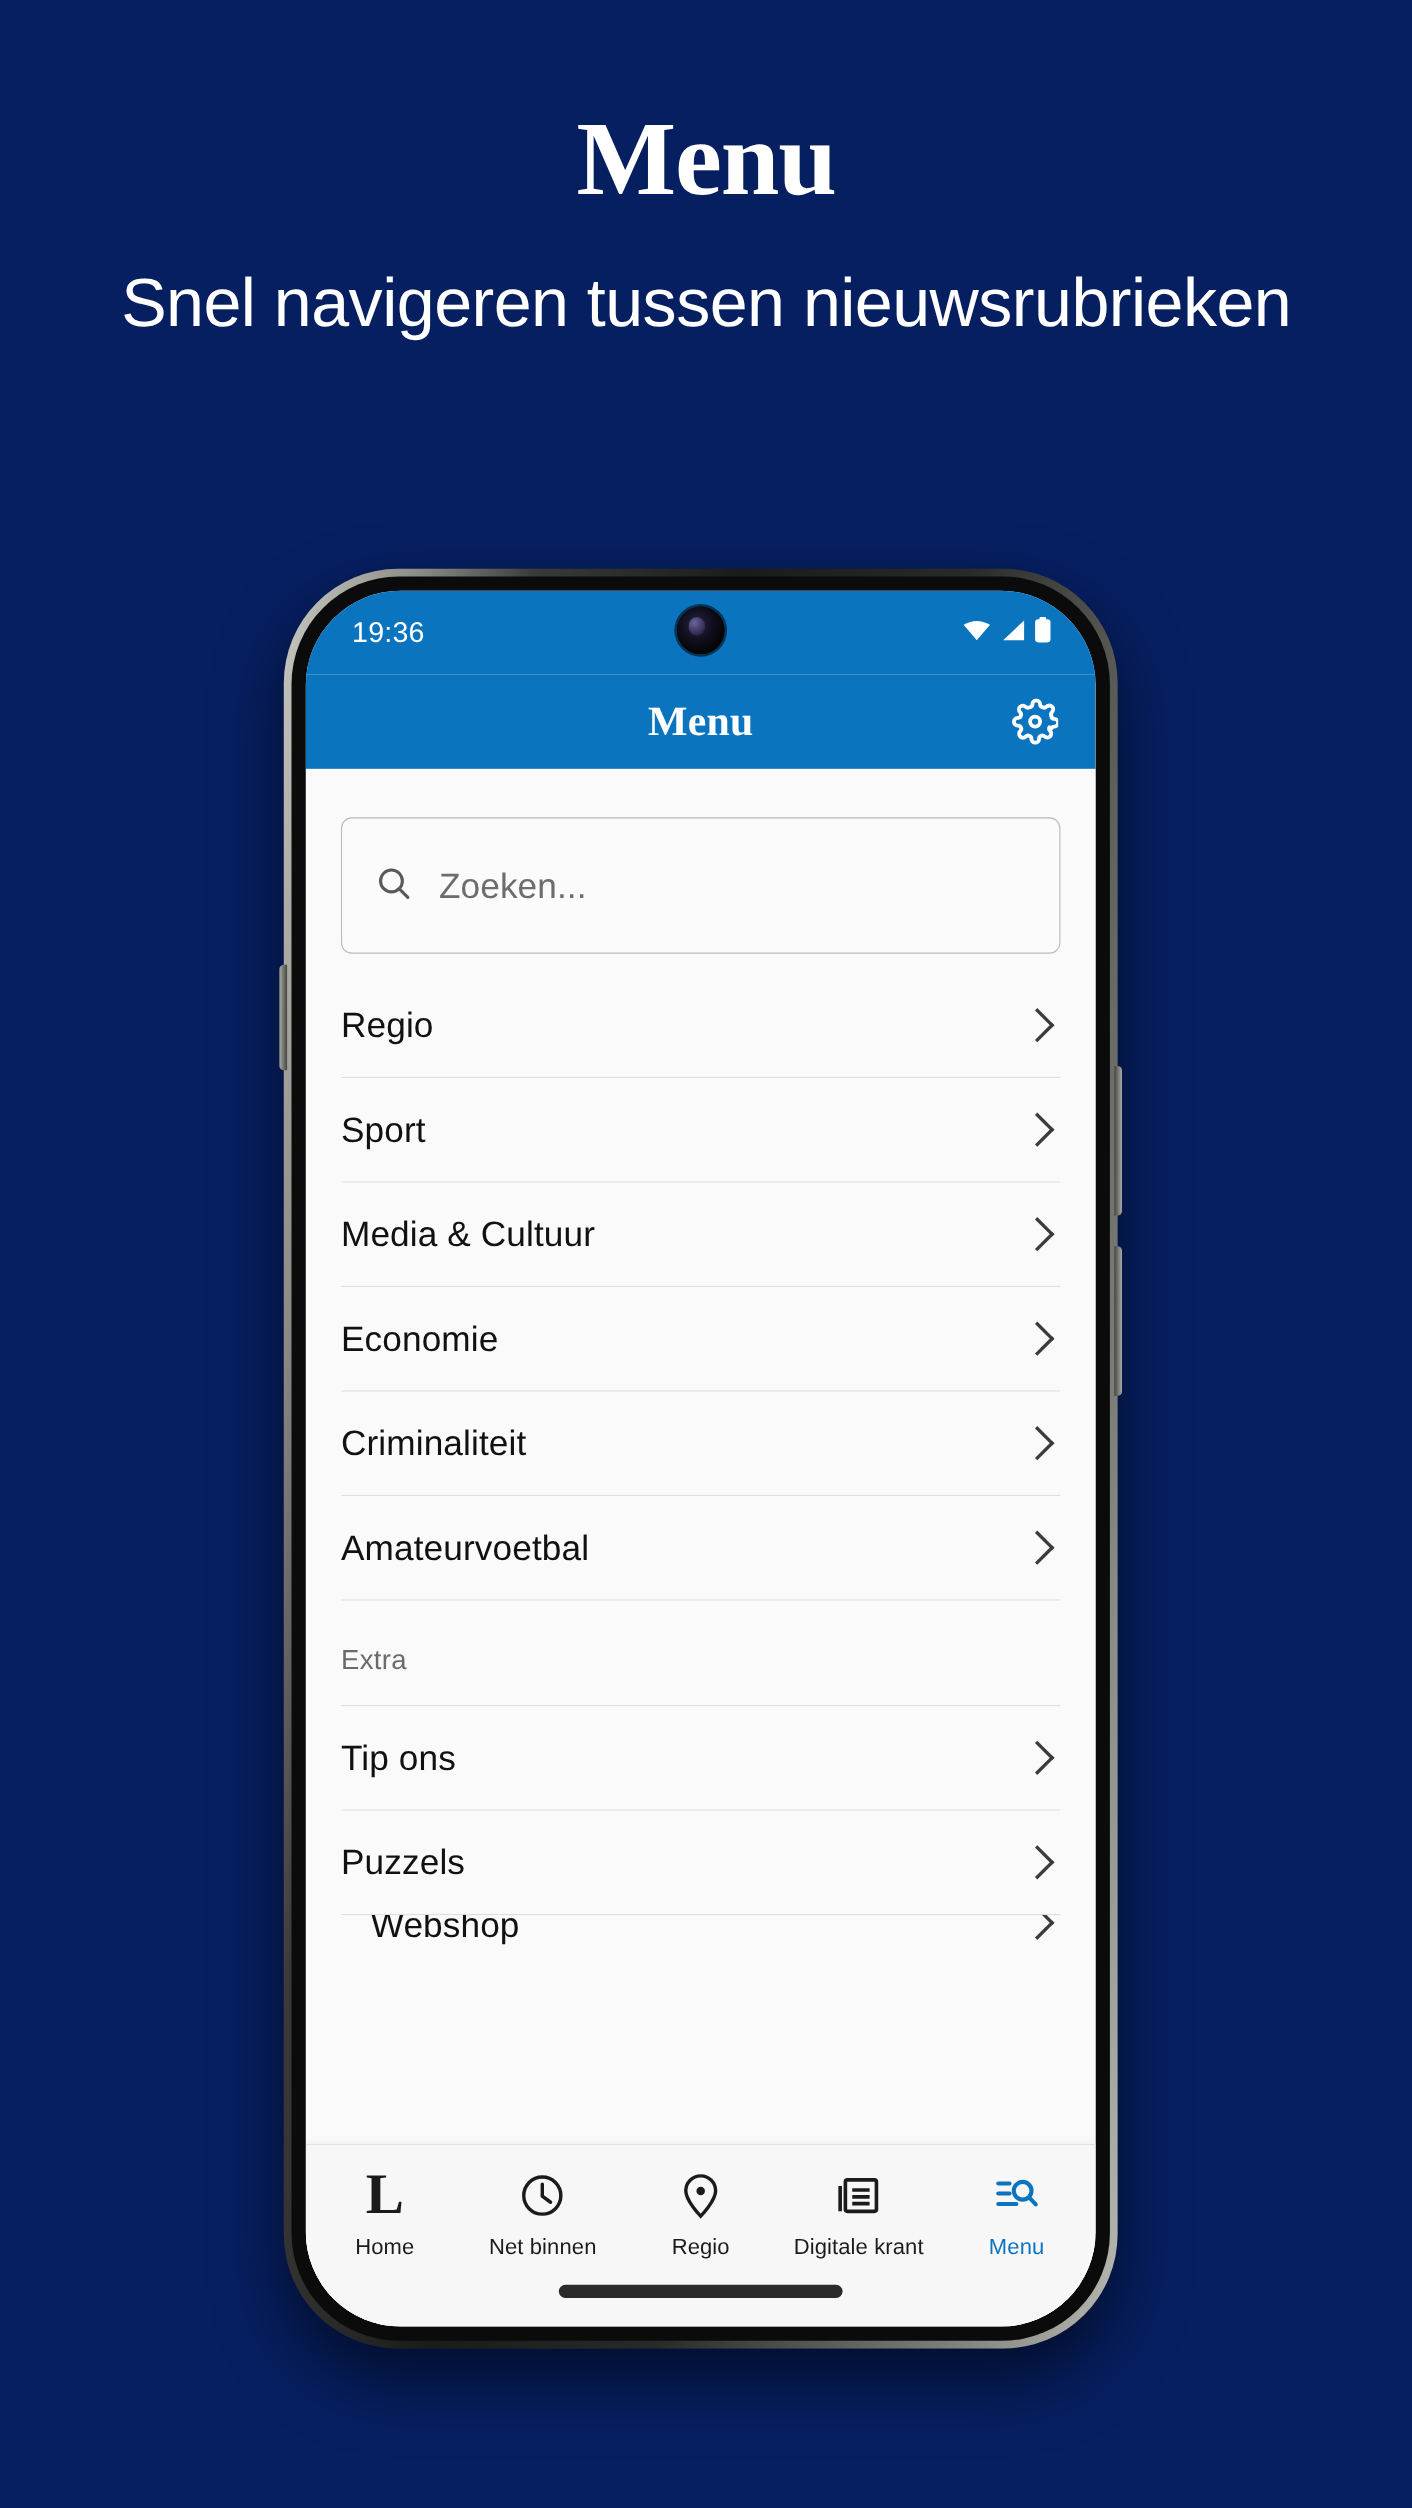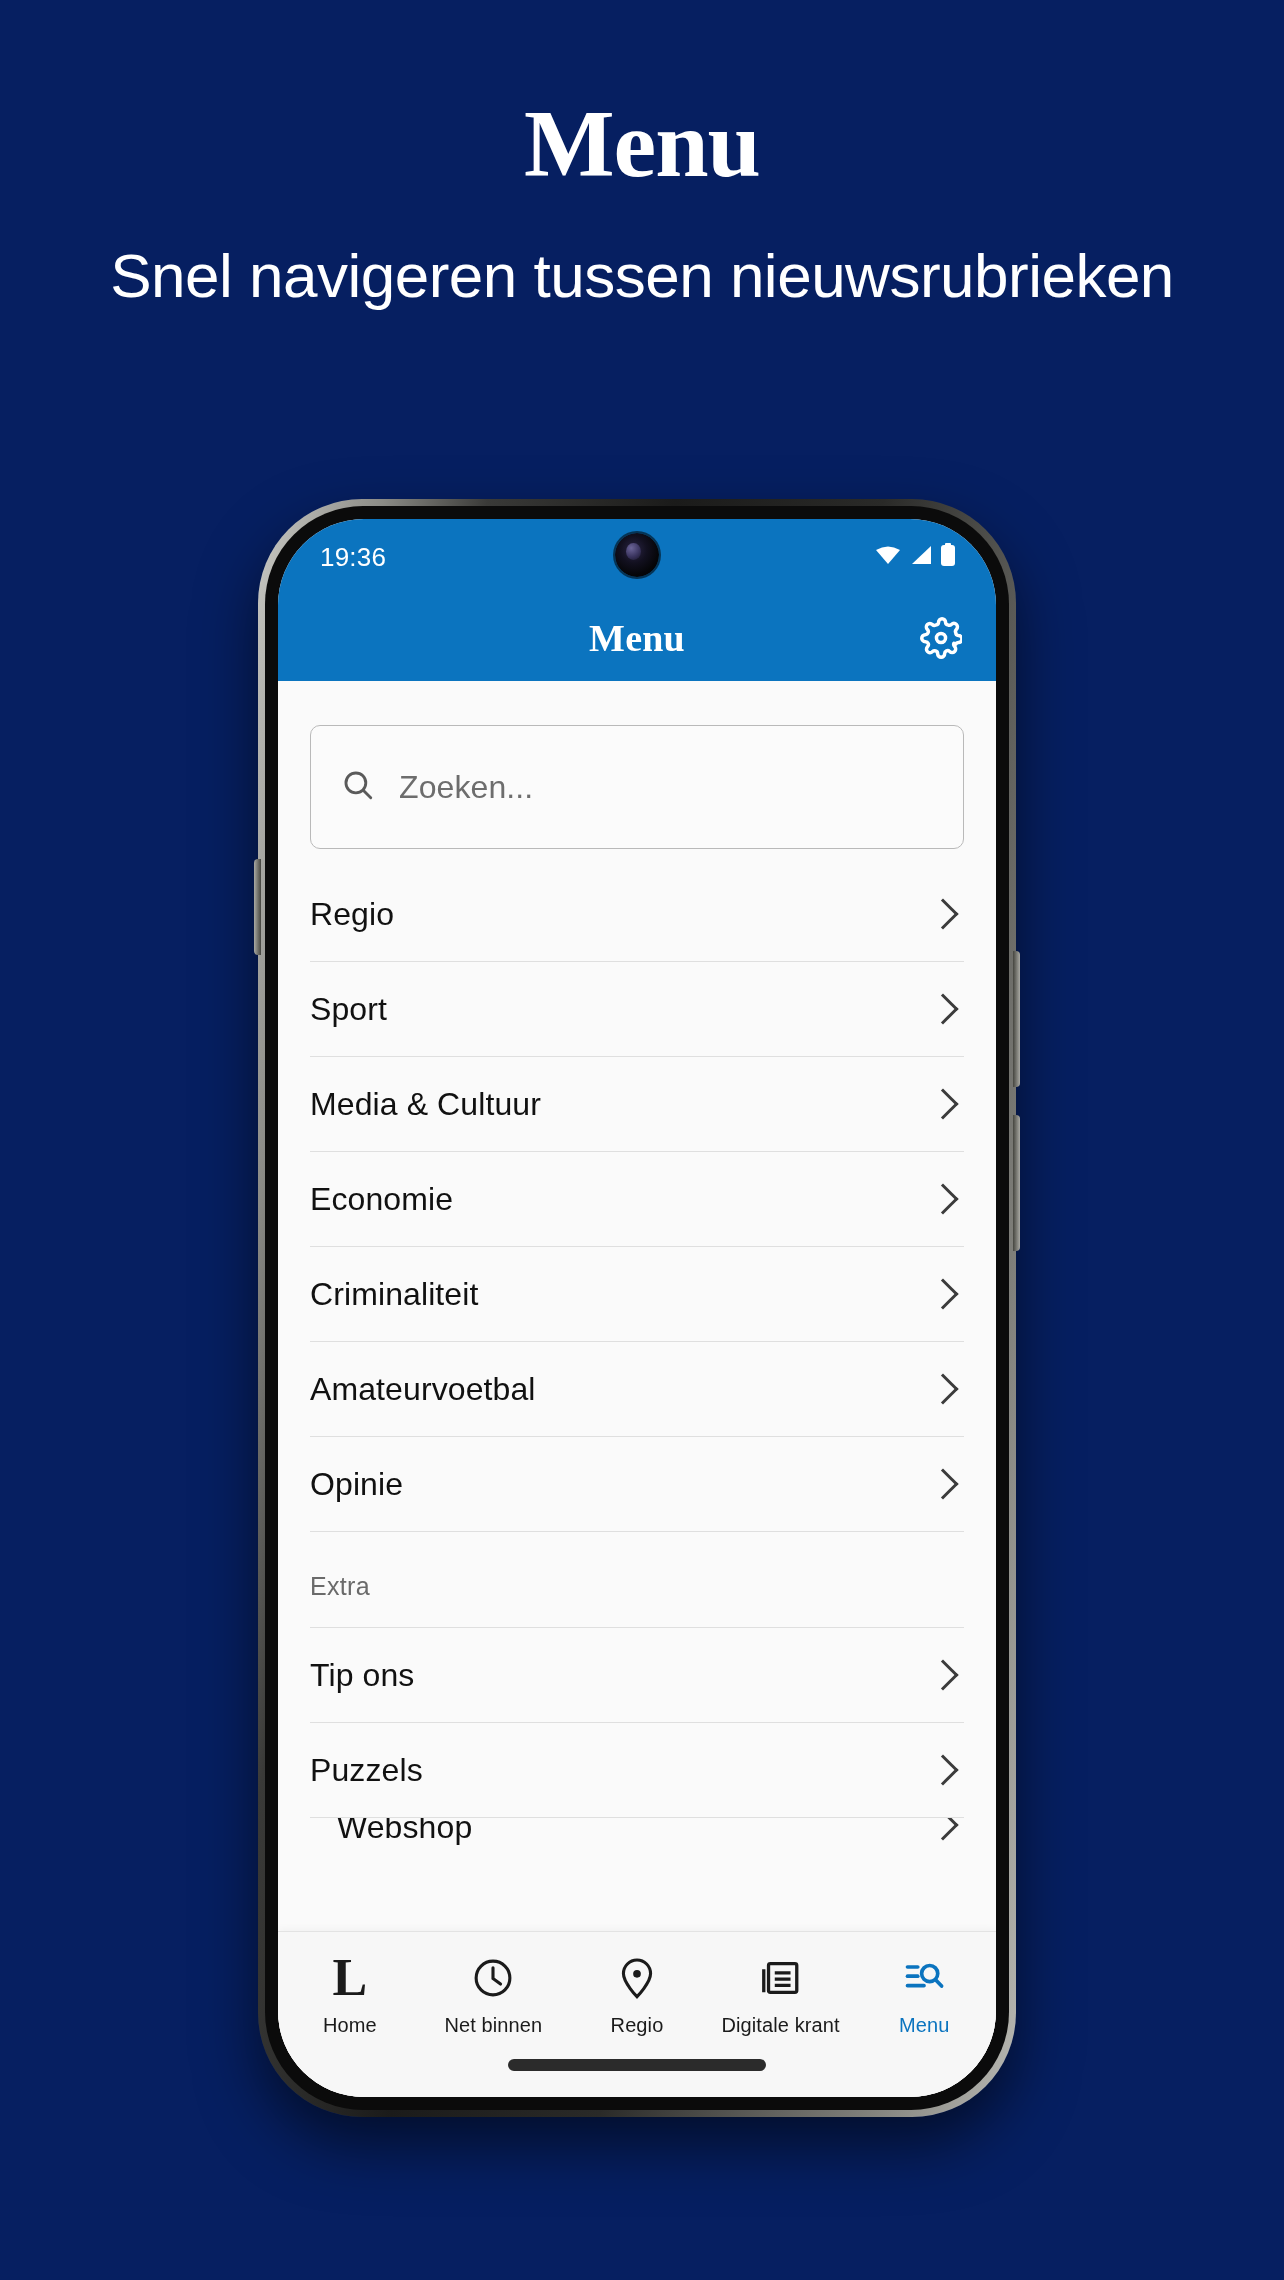--- a/index.html
+++ b/index.html
@@ -41,21 +41,21 @@
     font-size: 62px;
     line-height: 1.28;
     color: #ffffff;
     letter-spacing: -0.5px;
   }
 
   
   .phone {
     position: absolute;
     left: 258px;
-    top: 499px;
+    top: 517px;
     width: 758px;
     height: 1618px;
     border-radius: 104px;
     background: linear-gradient(100deg,#c9c9c4 0%,#8b8b86 12%,#3a3a38 22%,#1b1b1a 40%,#2a2a28 60%,#7e7e79 85%,#b9b9b3 100%);
     padding: 7px;
     box-shadow: 0 28px 60px rgba(0,0,0,0.55);
   }
 
   .phone-inner {
     width: 100%;
@@ -395,24 +395,20 @@
             <span class="chev"></span>
           </div>
           <div class="menu-item">
             <span class="menu-label">Criminaliteit</span>
             <span class="chev"></span>
           </div>
           <div class="menu-item">
             <span class="menu-label">Amateurvoetbal</span>
             <span class="chev"></span>
           </div>
-          <div class="menu-item">
-            <span class="menu-label">Opinie</span>
-            <span class="chev"></span>
-          </div>
 
           <div class="section-head">
             <span class="section-label">Extra</span>
           </div>
 
           <div class="menu-item">
             <span class="menu-label">Tip ons</span>
             <span class="chev"></span>
           </div>
           <div class="menu-item">

